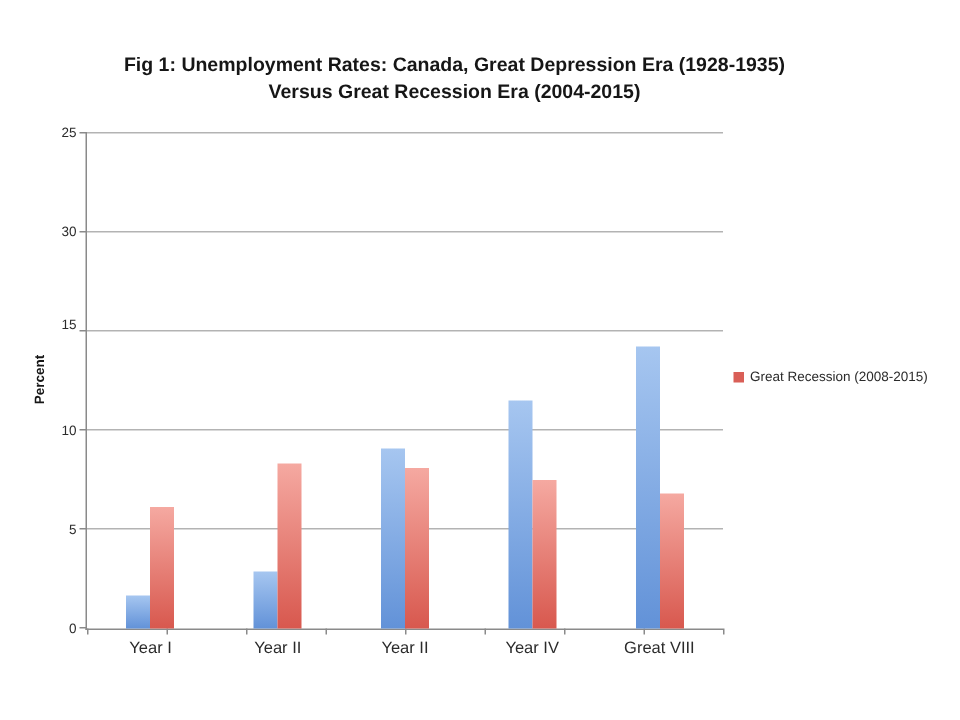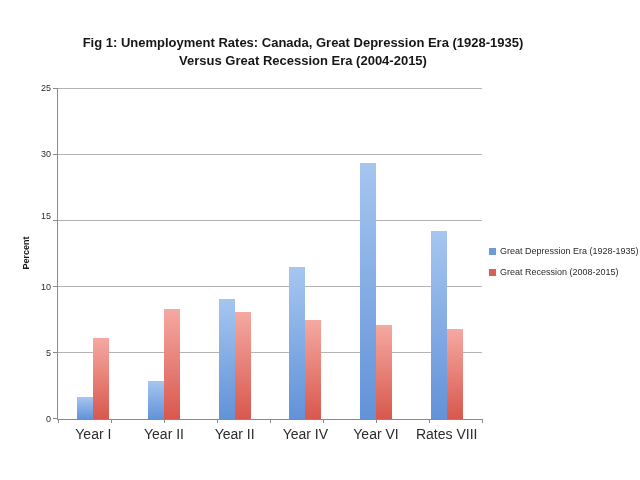--- a/index.html
+++ b/index.html
@@ -78,21 +78,21 @@
     display: flex;
     align-items: flex-end;
     justify-content: center;
   }
   .bar { width: 16px; }
   .xtick-label {
     position: absolute;
     top: calc(100% + 7px);
     left: 50%;
     transform: translateX(-50%);
-    font-size: 14px;
+    font-size: 11px;
     color: #2b2b2b;
     white-space: nowrap;
   }
   .y-axis-title {
     position: absolute;
     left: 26px;
     top: 253px;
     transform: translate(-50%, -50%) rotate(-90deg);
     font-size: 9px;
     font-weight: bold;
@@ -171,36 +171,27 @@
           <div class="bar" title="" style="height: 120.484px; background: linear-gradient(rgb(166, 198, 240), rgb(98, 146, 216));"></div>
           <div class="bar" title="" style="height: 107.244px; background: linear-gradient(rgb(245, 169, 161), rgb(216, 88, 78));"></div>
           <div class="xtick-label">Year II</div>
         </div>
         <div class="category">
           <div class="bar" title="" style="height: 152.26px; background: linear-gradient(rgb(166, 198, 240), rgb(98, 146, 216));"></div>
           <div class="bar" title="" style="height: 99.3px; background: linear-gradient(rgb(245, 169, 161), rgb(216, 88, 78));"></div>
           <div class="xtick-label">Year IV</div>
         </div>
         <div class="category">
-          <div class="bar" title="" style="height: 255.532px; background: linear-gradient(rgb(166, 198, 240), rgb(98, 146, 216));"></div>
-          <div class="bar" title="" style="height: 94.004px; background: linear-gradient(rgb(245, 169, 161), rgb(216, 88, 78));"></div>
-          <div class="xtick-label">Year VI</div>
-        </div>
-        <div class="category">
           <div class="bar" title="" style="height: 188.008px; background: linear-gradient(rgb(166, 198, 240), rgb(98, 146, 216));"></div>
           <div class="bar" title="" style="height: 90.032px; background: linear-gradient(rgb(245, 169, 161), rgb(216, 88, 78));"></div>
-          <div class="xtick-label">Rates VIII</div>
+          <div class="xtick-label">Great VIII</div>
         </div>
       </div>
     </div>
 
   <div id="legend">
-      <div class="legend-item">
-        <div class="legend-swatch" style="background: rgb(111, 156, 217);"></div>
-        <span>Great Depression Era (1928-1935)</span>
-      </div>
       <div class="legend-item">
         <div class="legend-swatch" style="background: rgb(217, 95, 87);"></div>
         <span>Great Recession (2008-2015)</span>
       </div>
     </div>
 
 </div>
 
 </body></html>

